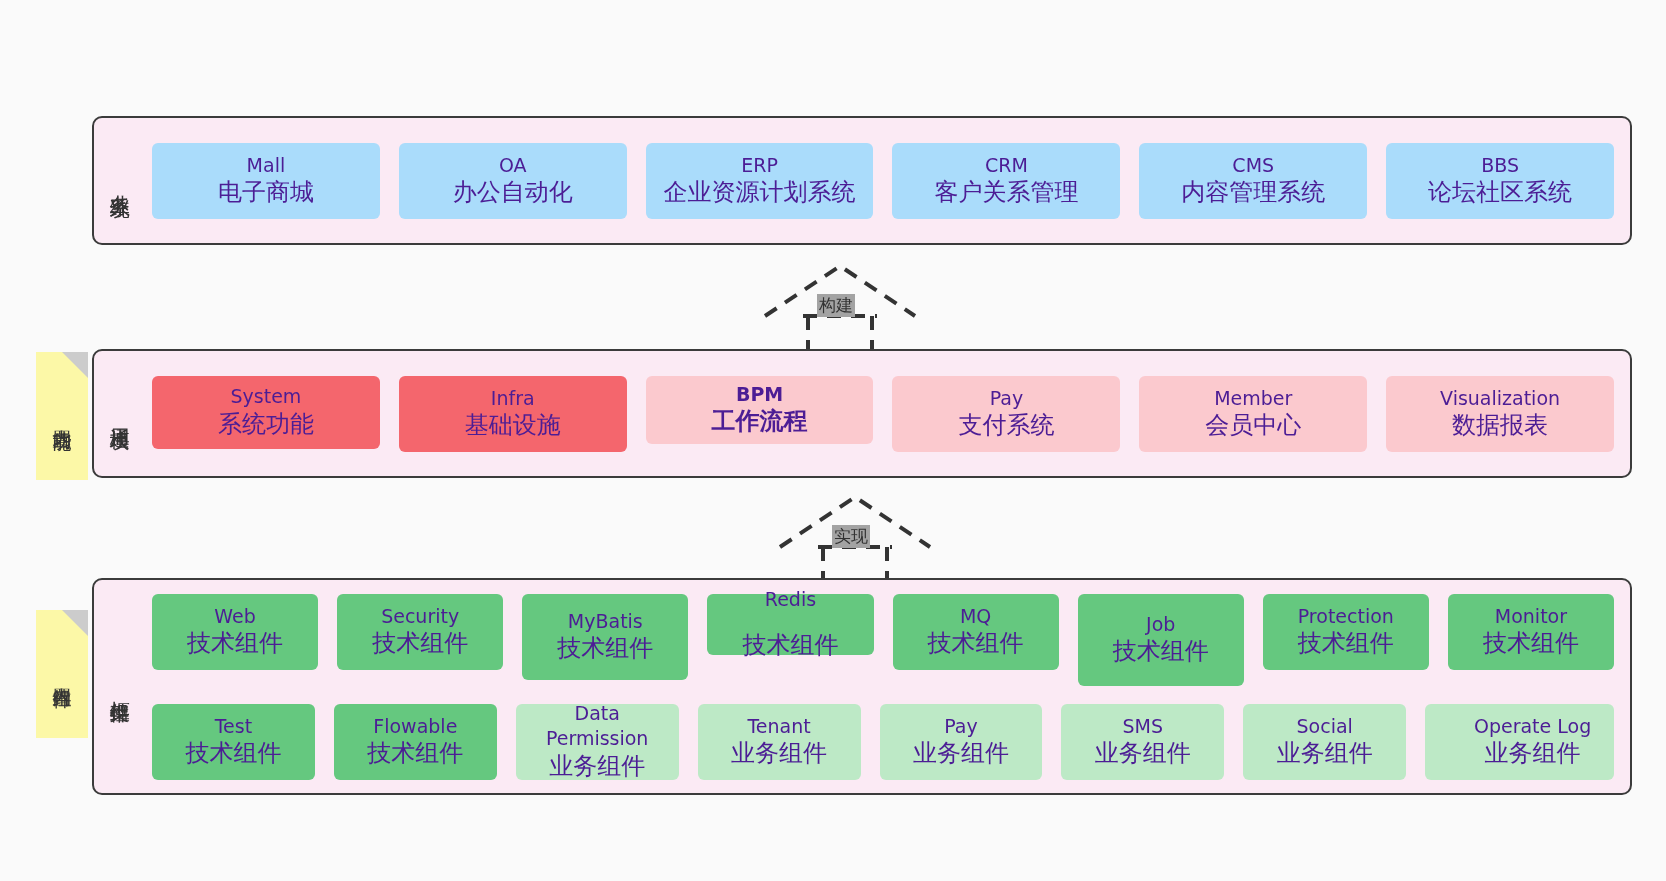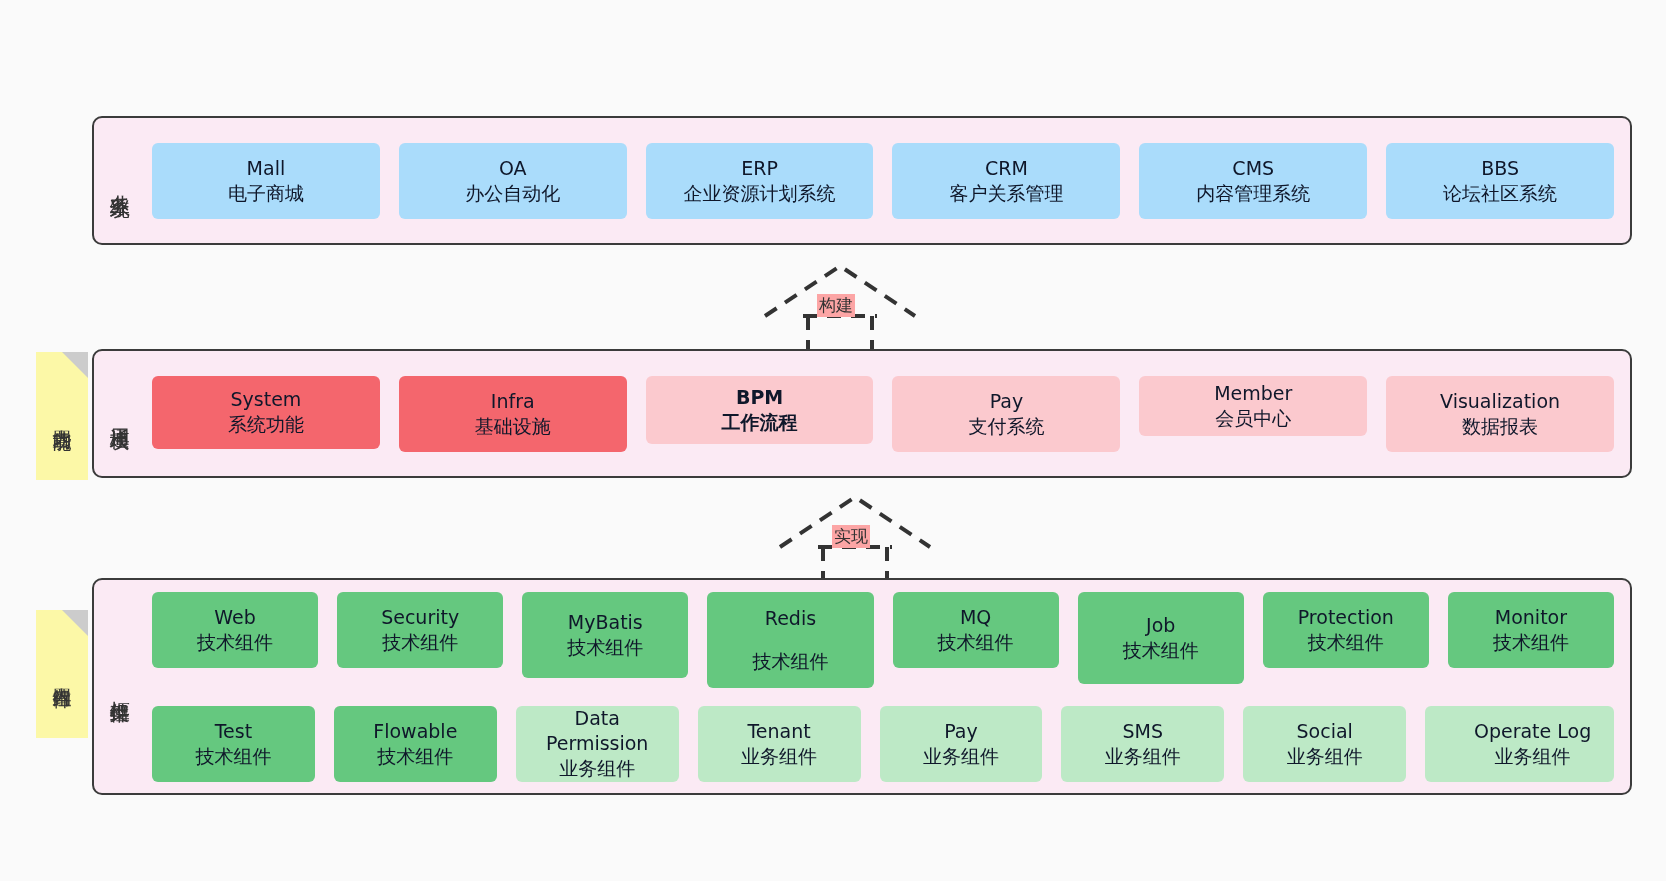--- a/index.html
+++ b/index.html
@@ -59,25 +59,25 @@
   .card {
     flex: 1 1 0;
     border-radius: 6px;
     display: flex;
     flex-direction: column;
     align-items: center;
     justify-content: center;
     text-align: center;
     font-size: 19px;
     line-height: 1.30;
-    color: #0f172a;
+    color: #4c1d95;
     padding: 4px 6px;
     user-select: none;
   }
-  .card .sub { font-size: 19px; }
+  .card .sub { font-size: 24px; }
 
   .c-blue      { background: #aadcfb; }
   .c-red       { background: #f4666d; }
   .c-pink      { background: #fbc9ce; }
   .c-green     { background: #65c87f; }
   .c-lgreen    { background: #bde9c6; }
 
   
   .sticky {
     position: absolute;
@@ -109,21 +109,21 @@
     width: 170px;
     height: 100px;
   }
   .connector svg { display: block; overflow: visible; }
   .connector .conn-label {
     position: absolute;
     left: 62px;
     top: 36px;
     font-size: 17px;
     color: #333333;
-    background: #fca5a5;
+    background: #a3a3a3;
     padding: 0 2px;
     white-space: nowrap;
   }
 </style>
 </head>
 <body>
 
 <div id="canvas">
 
   <div class="layer" id="layer-business" style="left:92px; top:116px; width:1540px; height:129px;">
@@ -185,21 +185,21 @@
           <div class="sub">基础设施</div>
         </div>
         <div class="card c-pink" style="height:68px;font-weight:bold;">
           <div>BPM</div>
           <div class="sub">工作流程</div>
         </div>
         <div class="card c-pink" style="height:76px;">
           <div>Pay</div>
           <div class="sub">支付系统</div>
         </div>
-        <div class="card c-pink" style="height:60px;">
+        <div class="card c-pink" style="height:76px;">
           <div>Member</div>
           <div class="sub">会员中心</div>
         </div>
         <div class="card c-pink" style="height:76px;">
           <div>Visualization</div>
           <div class="sub">数据报表</div>
         </div>
       </div>
     </div>
   </div>
@@ -228,21 +228,21 @@
           <div class="sub">技术组件</div>
         </div>
         <div class="card c-green" style="height:76px;">
           <div>Security</div>
           <div class="sub">技术组件</div>
         </div>
         <div class="card c-green" style="height:86px;">
           <div>MyBatis</div>
           <div class="sub">技术组件</div>
         </div>
-        <div class="card c-green" style="height:96px;gap:18px;">
+        <div class="card c-green" style="height:61px;gap:18px;">
           <div>Redis</div>
           <div class="sub">技术组件</div>
         </div>
         <div class="card c-green" style="height:76px;">
           <div>MQ</div>
           <div class="sub">技术组件</div>
         </div>
         <div class="card c-green" style="height:92px;">
           <div>Job</div>
           <div class="sub">技术组件</div>

